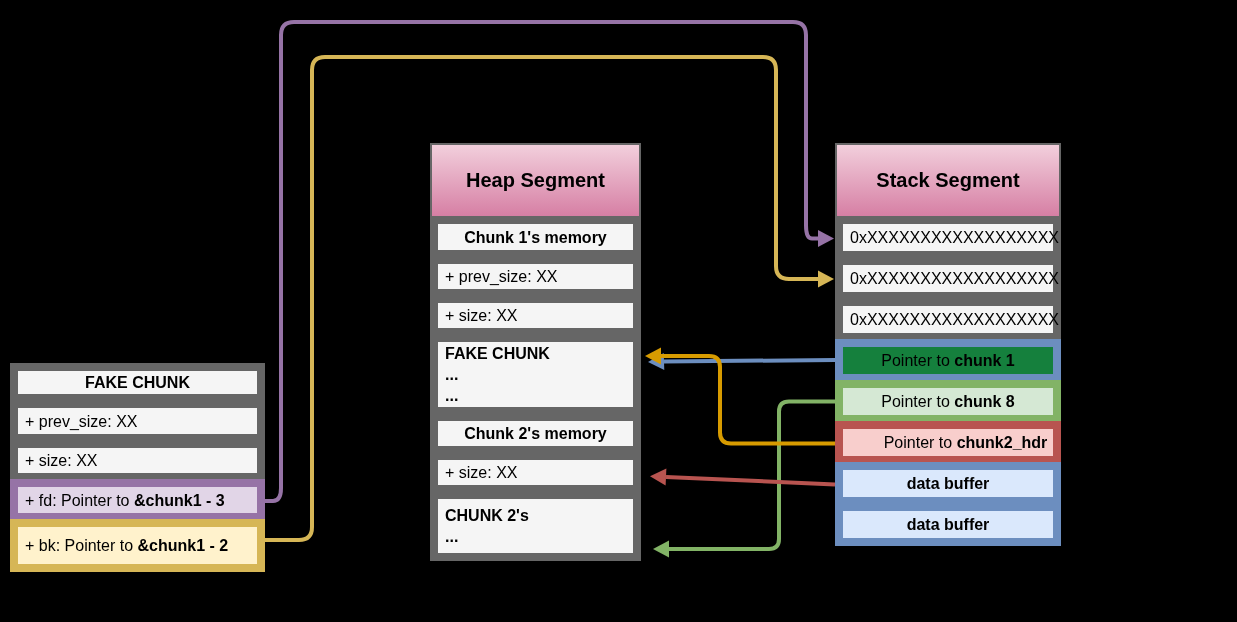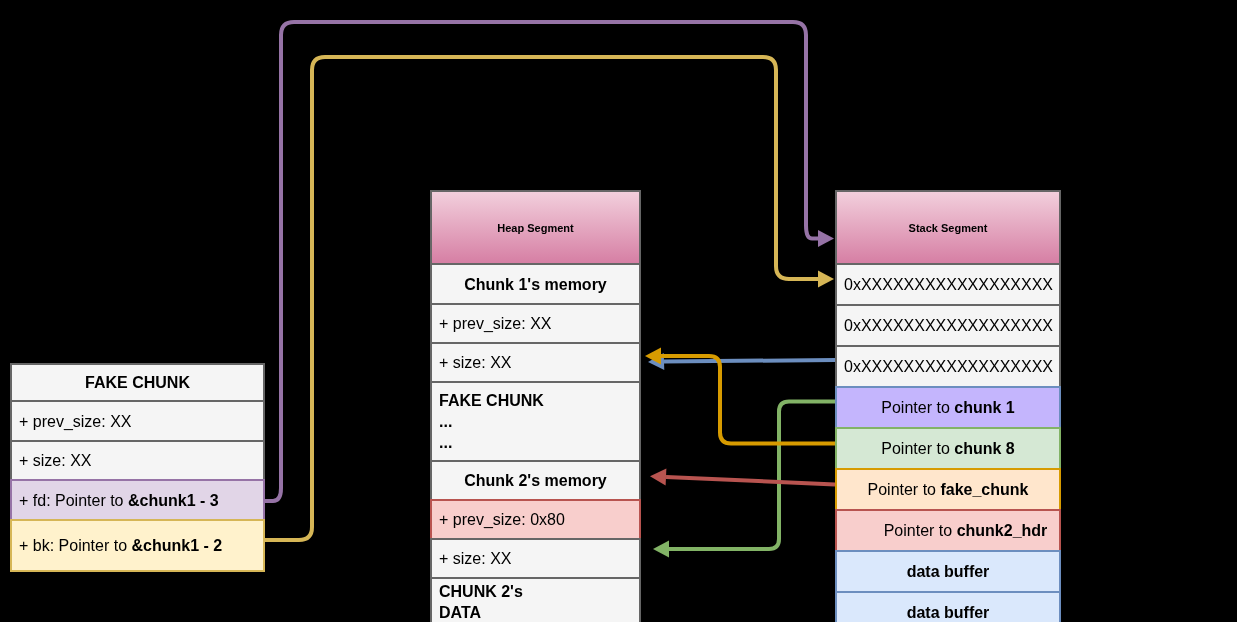--- a/index.html
+++ b/index.html
@@ -9,25 +9,25 @@
     background:#000;
     font-family:"Liberation Sans", sans-serif;
     color:#000;
     overflow:hidden;
   }
   .tbl{position:absolute;z-index:1;}
   .tbl-header{
     box-sizing:border-box;
     border:2px solid #666;
     display:flex;align-items:center;justify-content:center;
-    font-weight:bold;font-size:11px;margin-top:47px;
+    font-weight:bold;font-size:20px;
   }
   .row{
     box-sizing:border-box;
-    border:2px solid #0f766e;
+    border:8px solid #0f766e;
     margin-top:-2px;
     display:flex;flex-direction:column;justify-content:center;
     font-size:16px;
     padding:0 7px;
     background:#f5f5f5;
     line-height:21px;
   }
   .tbl > .row:first-child{margin-top:0;}
   .row.center{align-items:center;text-align:center;padding:0 2px;}
   .row .line{white-space:nowrap;}
@@ -67,51 +67,44 @@
         <div class="line"><span>+ size: XX</span></div>
       </div>
       <div class="row" style="height: 81px; background: rgb(245, 245, 245); border-color: rgb(102, 102, 102);">
         <div class="line"><span class="b">FAKE CHUNK</span></div>
         <div class="line"><span class="b">...</span></div>
         <div class="line"><span class="b">...</span></div>
       </div>
       <div class="row center" style="height: 41px; background: rgb(245, 245, 245); border-color: rgb(102, 102, 102);">
         <div class="line"><span class="b">Chunk 2's memory</span></div>
       </div>
-      <div class="row" style="height: 41px; background: rgb(248, 206, 204); border-color: rgb(184, 84, 80);">
-        <div class="line"><span>+ prev_size: 0x80</span></div>
-      </div>
       <div class="row" style="height: 41px; background: rgb(245, 245, 245); border-color: rgb(102, 102, 102);">
         <div class="line"><span>+ size: XX</span></div>
       </div>
       <div class="row" style="height: 70px; background: rgb(245, 245, 245); border-color: rgb(102, 102, 102);">
         <div class="line"><span class="b">CHUNK 2's</span></div>
-        <div class="line"><span class="b">DATA</span></div>
         <div class="line"><span class="b">...</span></div>
       </div>
     </div>
   <div class="tbl" style="left: 835px; top: 143px; width: 226px;">
       <div class="tbl-header" style="height: 75px; border-color: rgb(102, 102, 102); background: linear-gradient(rgb(242, 207, 220), rgb(214, 127, 164));">Stack Segment</div>
       <div class="row" style="height: 43px; background: rgb(245, 245, 245); border-color: rgb(102, 102, 102);">
         <div class="line"><span>0xXXXXXXXXXXXXXXXXXX</span></div>
       </div>
       <div class="row" style="height: 43px; background: rgb(245, 245, 245); border-color: rgb(102, 102, 102);">
         <div class="line"><span>0xXXXXXXXXXXXXXXXXXX</span></div>
       </div>
       <div class="row" style="height: 43px; background: rgb(245, 245, 245); border-color: rgb(102, 102, 102);">
         <div class="line"><span>0xXXXXXXXXXXXXXXXXXX</span></div>
       </div>
-      <div class="row center" style="height: 43px; background: #c4b5fd; border-color: rgb(108, 142, 191);">
+      <div class="row center" style="height: 43px; background: #15803d; border-color: rgb(108, 142, 191);">
         <div class="line"><span>Pointer to </span><span class="b">chunk 1</span></div>
       </div>
       <div class="row center" style="height: 43px; background: rgb(213, 232, 212); border-color: rgb(130, 179, 102);">
         <div class="line"><span>Pointer to </span><span class="b">chunk 8</span></div>
-      </div>
-      <div class="row center" style="height: 43px; background: rgb(255, 230, 204); border-color: rgb(215, 155, 0);">
-        <div class="line"><span>Pointer to </span><span class="b">fake_chunk</span></div>
       </div>
       <div class="row center" style="height: 43px; background: rgb(248, 206, 204); border-color: rgb(184, 84, 80); padding-left: 37px;">
         <div class="line"><span>Pointer to </span><span class="b">chunk2_hdr</span></div>
       </div>
       <div class="row center" style="height: 43px; background: rgb(218, 232, 252); border-color: rgb(108, 142, 191);">
         <div class="line"><span class="b">data buffer</span></div>
       </div>
       <div class="row center" style="height: 43px; background: rgb(218, 232, 252); border-color: rgb(108, 142, 191);">
         <div class="line"><span class="b">data buffer</span></div>
       </div>

